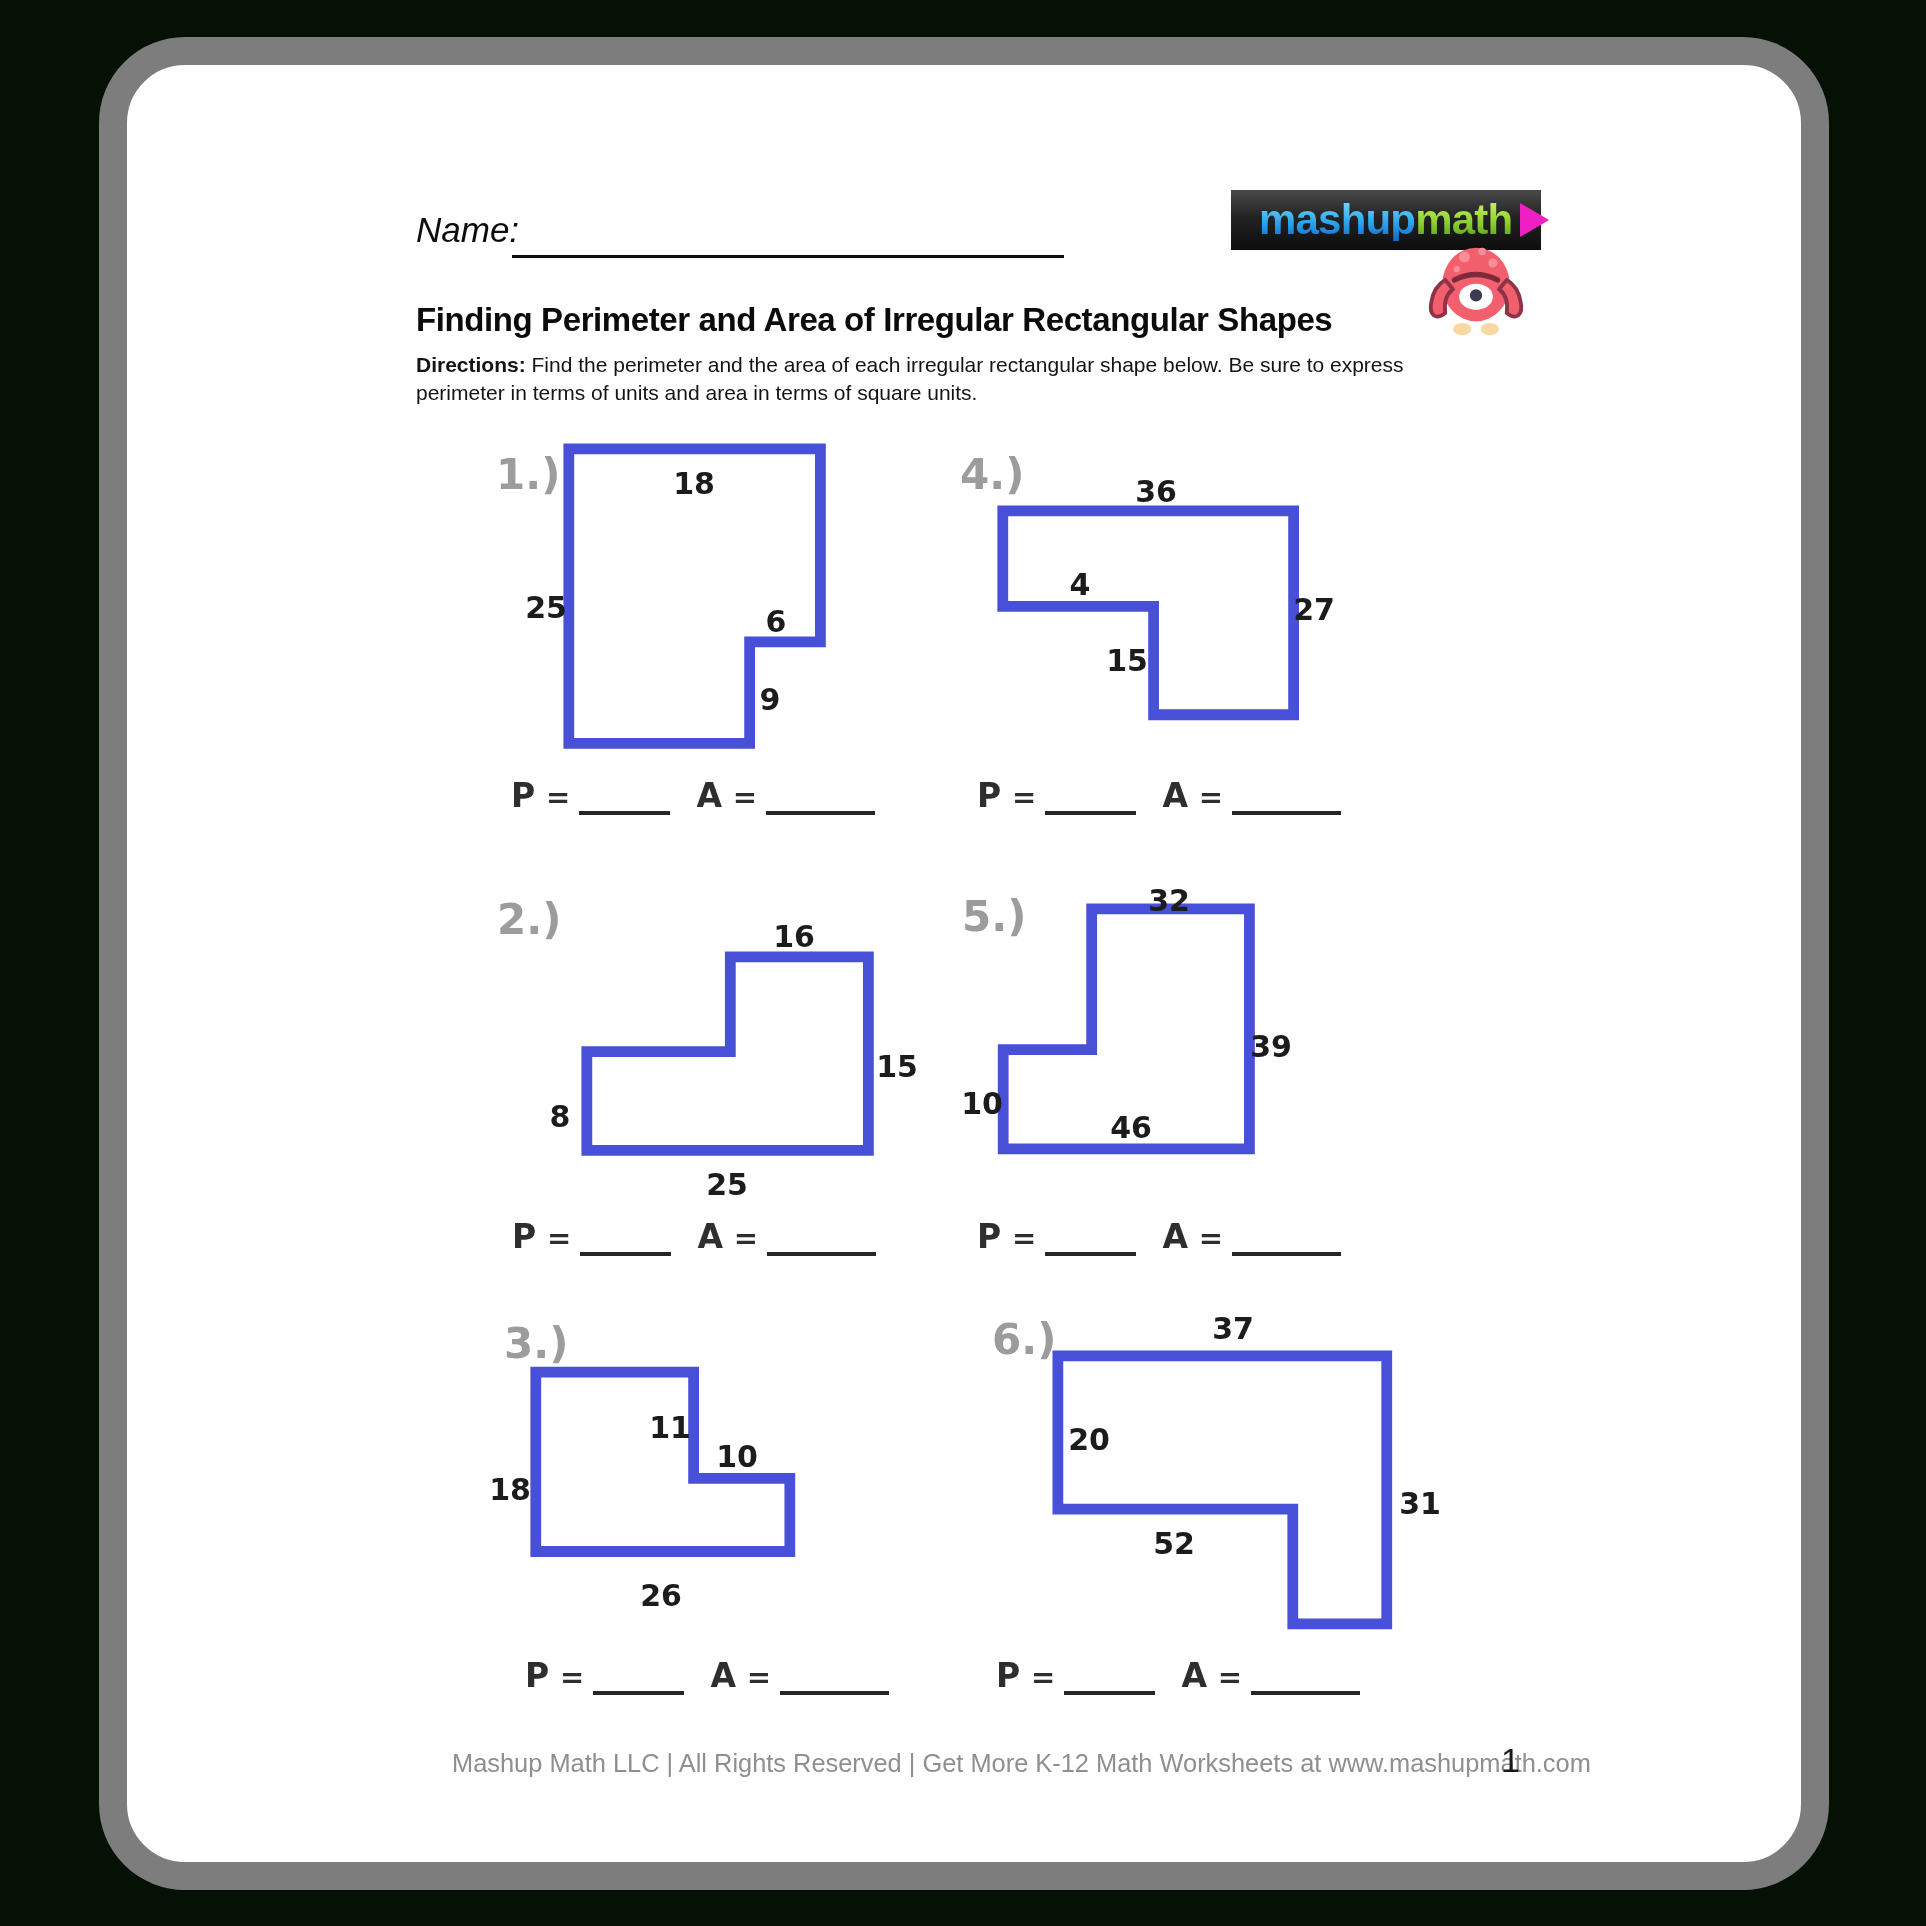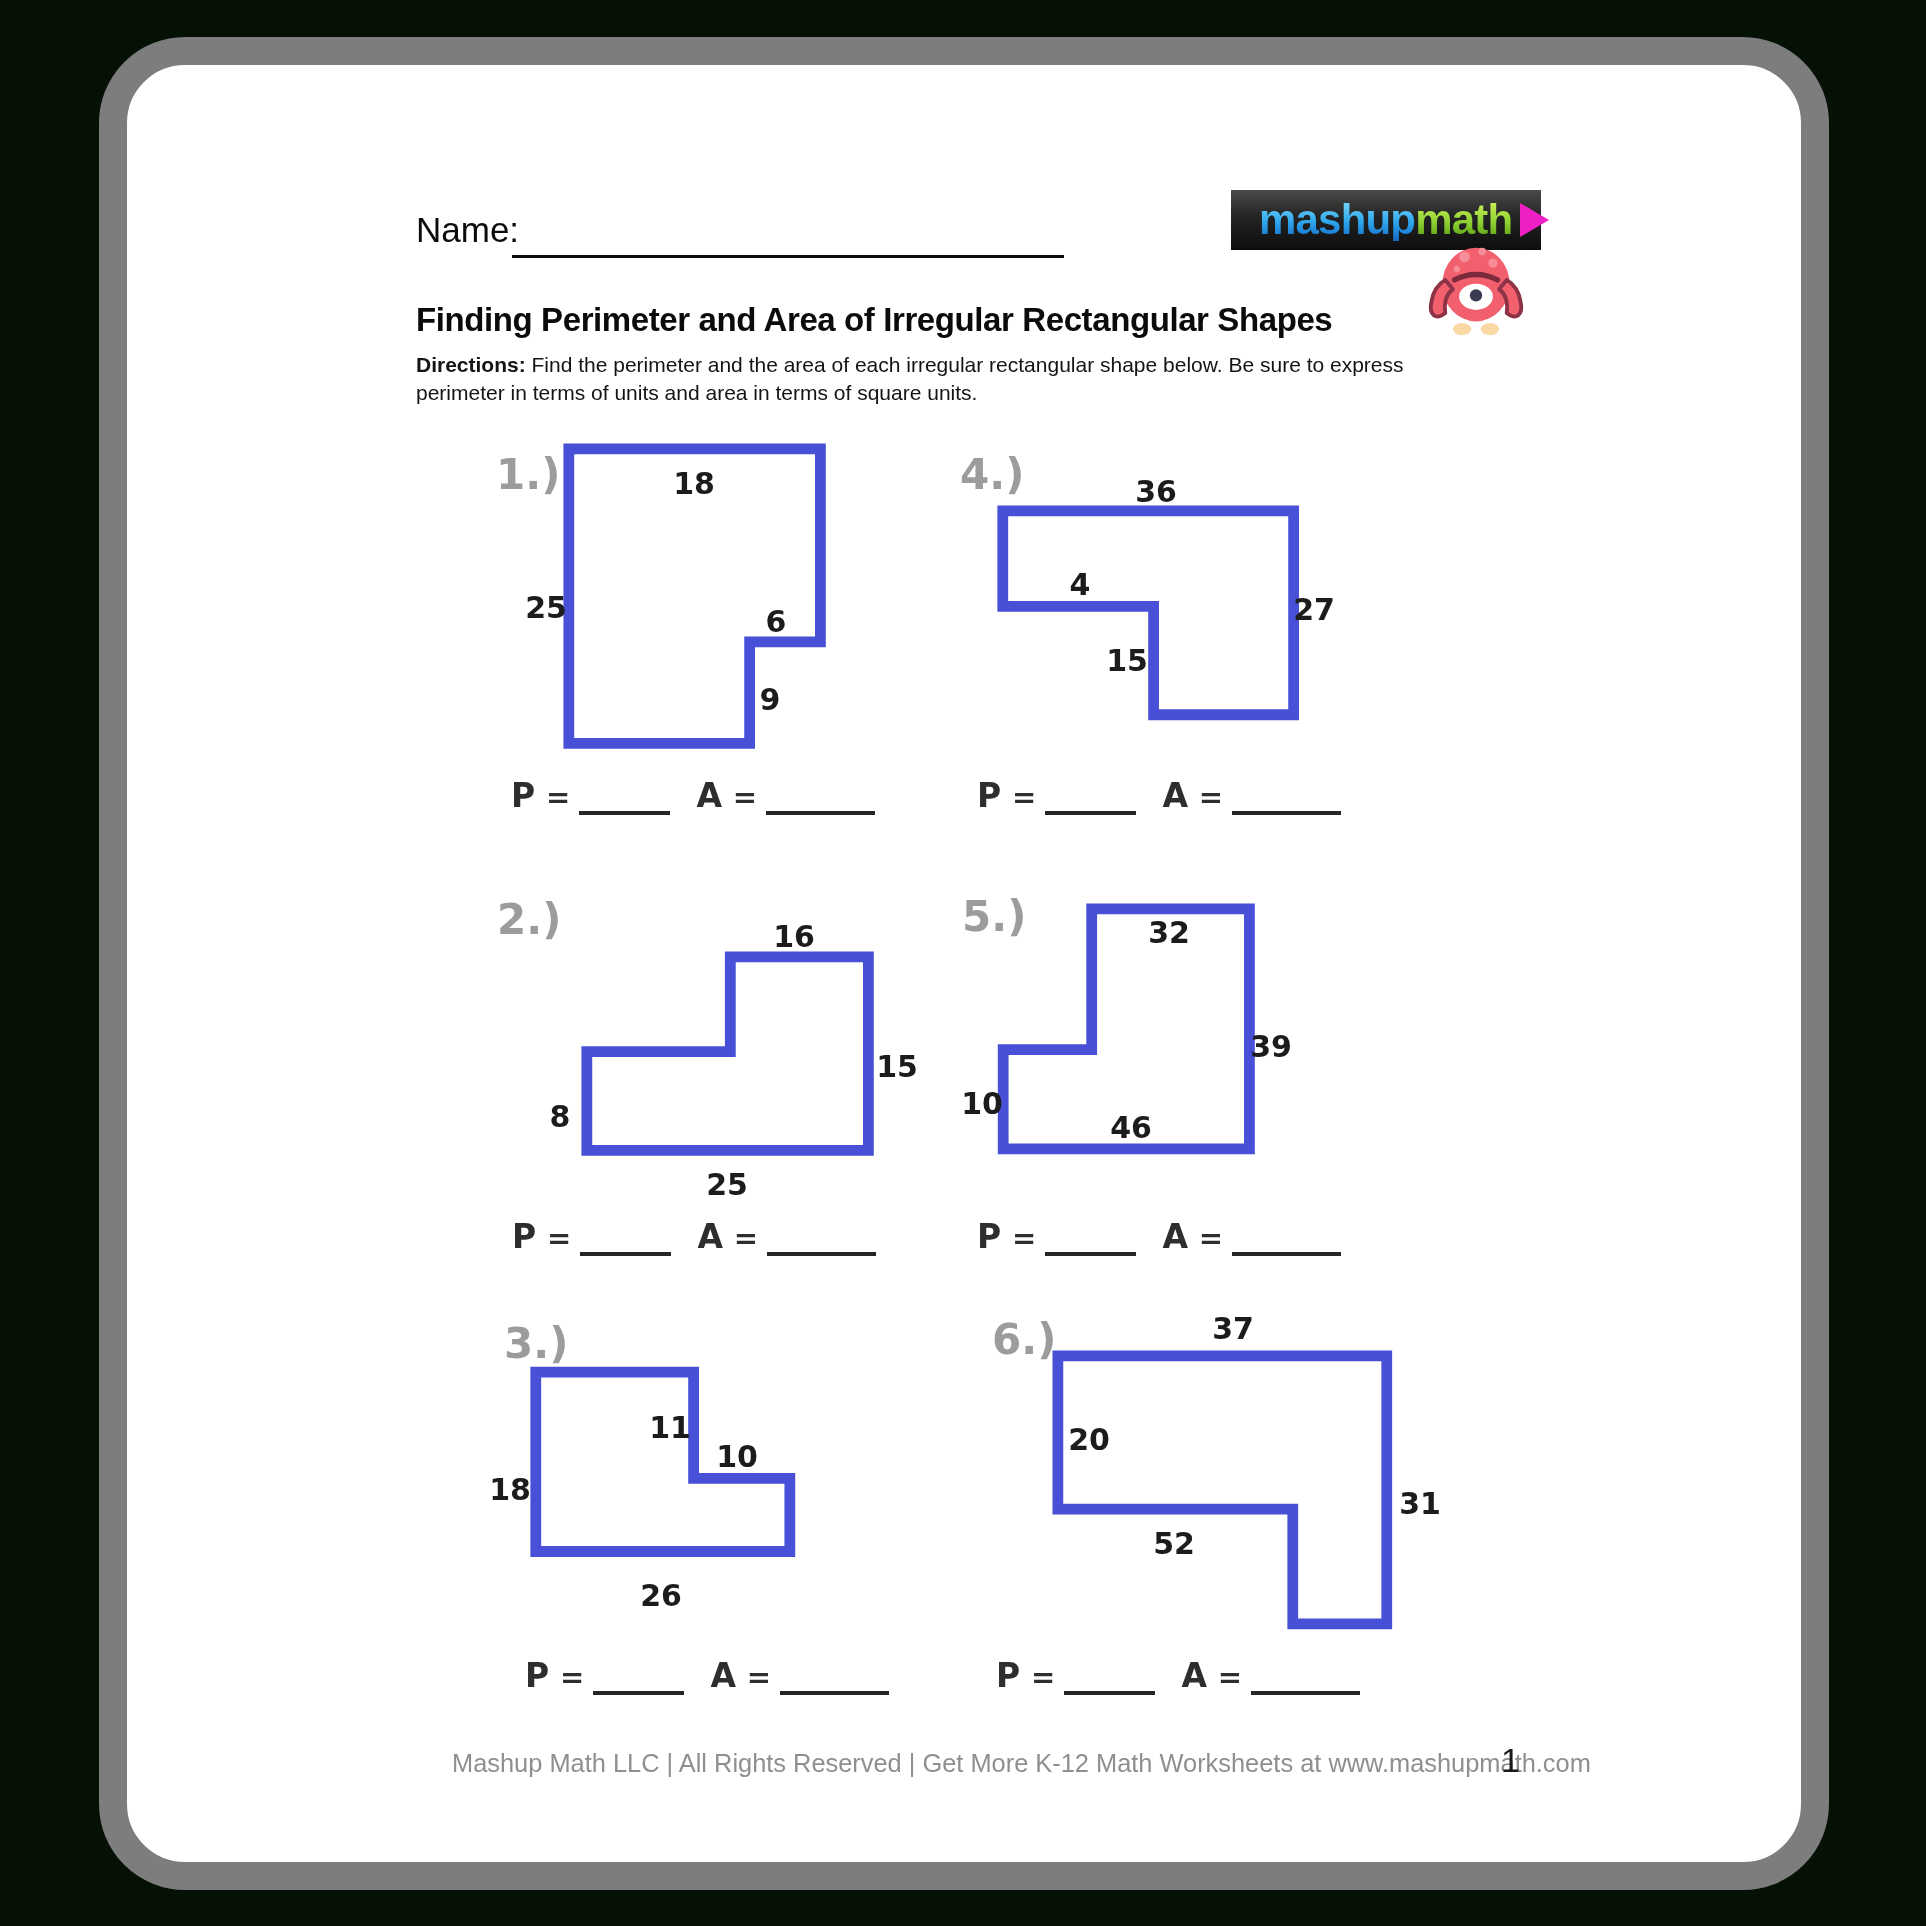--- a/index.html
+++ b/index.html
@@ -8,21 +8,21 @@
     background:#061106;
     font-family:"Liberation Sans", sans-serif;
   }
   .card{
     position:absolute;left:99px;top:37px;width:1730px;height:1853px;
     background:#ffffff;border:28px solid #7d7d7d;border-radius:86px;
     box-sizing:border-box;
   }
   .abs{position:absolute;}
   
-  .name-label{left:416px;top:210px;font-size:35px;color:#0c0c0c;}
+  .name-label{left:416px;top:210px;font-size:35px;color:#0c0c0c;font-style:italic;}
   .name-line{left:512px;top:255px;width:552px;height:3.1px;background:#0d0d0d;}
   .title{left:416px;top:301px;font-size:33px;font-weight:bold;color:#0b0b0b;letter-spacing:-0.4px;}
   .directions{left:416px;top:351px;font-size:21px;color:#141414;line-height:28px;width:1110px;}
   .directions b{font-weight:bold;}
   
   .logo{
     left:1231px;top:190px;width:310px;height:60px;
     background:linear-gradient(180deg,#4a4a4a 0%,#232323 45%,#0d0d0d 100%);
     display:flex;align-items:center;justify-content:center;
   }
@@ -123,21 +123,21 @@
 <div class="abs dim" style="left:670px;top:1427px">11</div>
 <div class="abs dim" style="left:737px;top:1456px">10</div>
 <div class="abs dim" style="left:510px;top:1489px">18</div>
 <div class="abs dim" style="left:661px;top:1595px">26</div>
 
 <div class="abs dim" style="left:1156px;top:491px">36</div>
 <div class="abs dim" style="left:1080px;top:584px">4</div>
 <div class="abs dim" style="left:1314px;top:609px">27</div>
 <div class="abs dim" style="left:1127px;top:660px">15</div>
 
-<div class="abs dim" style="left:1169px;top:932px">32</div>
+<div class="abs dim" style="left:1169px;top:900px">32</div>
 <div class="abs dim" style="left:1271px;top:1046px">39</div>
 <div class="abs dim" style="left:982px;top:1103px">10</div>
 <div class="abs dim" style="left:1131px;top:1127px">46</div>
 
 <div class="abs dim" style="left:1233px;top:1328px">37</div>
 <div class="abs dim" style="left:1089px;top:1439px">20</div>
 <div class="abs dim" style="left:1420px;top:1503px">31</div>
 <div class="abs dim" style="left:1174px;top:1543px">52</div>
 
 <div class="abs pa" style="left:511px;top:775px">

